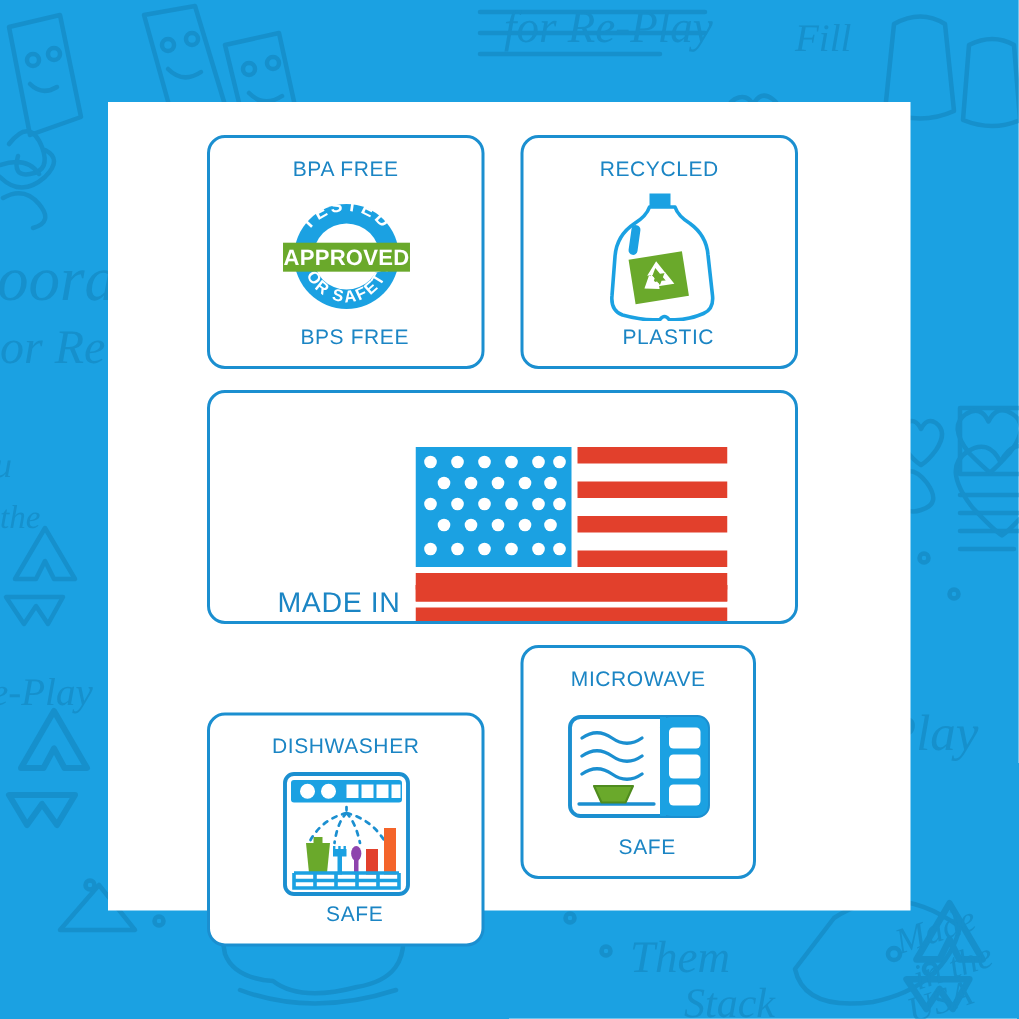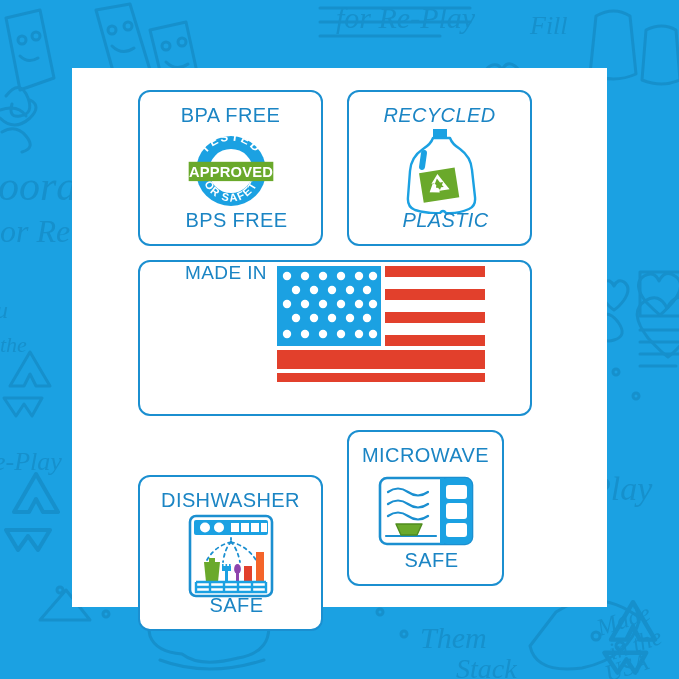--- a/index.html
+++ b/index.html
@@ -15,36 +15,36 @@
     background:#ffffff;z-index:1;
   }
   .panel{
     position:absolute;
     border:2px solid #1B8FD0;
     border-radius:12px;
     background:#fff;
     box-sizing:border-box;
   }
   .p-bpa{left:66px;top:22px;width:185px;height:156px;}
-  .p-rec{left:275px;top:22px;width:185px;height:156px;font-style:italic;}
+  .p-rec{left:275px;top:22px;width:185px;height:156px;}
   .p-usa{left:66px;top:192px;width:394px;height:156px;}
   .p-dish{left:66px;top:362px;width:185px;height:156px;margin-top:45px;}
   .p-micro{left:275px;top:362px;width:157px;height:156px;}
 
   .ttl{
     position:absolute;left:0;right:0;text-align:center;
-    color:#1B85C4;font-size:20px;letter-spacing:.4px;font-weight:400;
+    color:#1B85C4;font-size:14px;letter-spacing:.4px;font-weight:400;
     white-space:nowrap;
   }
   .ttl-top{top:12px;}
   .ttl-bot{bottom:12px;padding-left:12px;}
   .icon-wrap{position:absolute;left:0;right:0;top:44px;height:70px;
     display:flex;align-items:center;justify-content:center;}
 
-  .usa-row{position:absolute;inset:0;display:flex;align-items:flex-start;justify-content:center;gap:10px;}
+  .usa-row{position:absolute;inset:0;display:flex;align-items:flex-end;justify-content:center;gap:10px;}
   .usa-txt{color:#1B85C4;font-size:19px;letter-spacing:.4px;white-space:nowrap;}
 </style>
 </head>
 <body>
 
 <svg id="bg-doodles" viewBox="0 0 679 679" width="679" height="679" aria-hidden="true">
   <rect x="0" y="0" width="679" height="679" fill="#1BA1E2"></rect>
   <g stroke="#1690CC" stroke-width="3" fill="none" stroke-linecap="round" stroke-linejoin="round" opacity="1">
 
     <path d="M6 18 L40 10 L54 78 L20 90 Z"></path>

